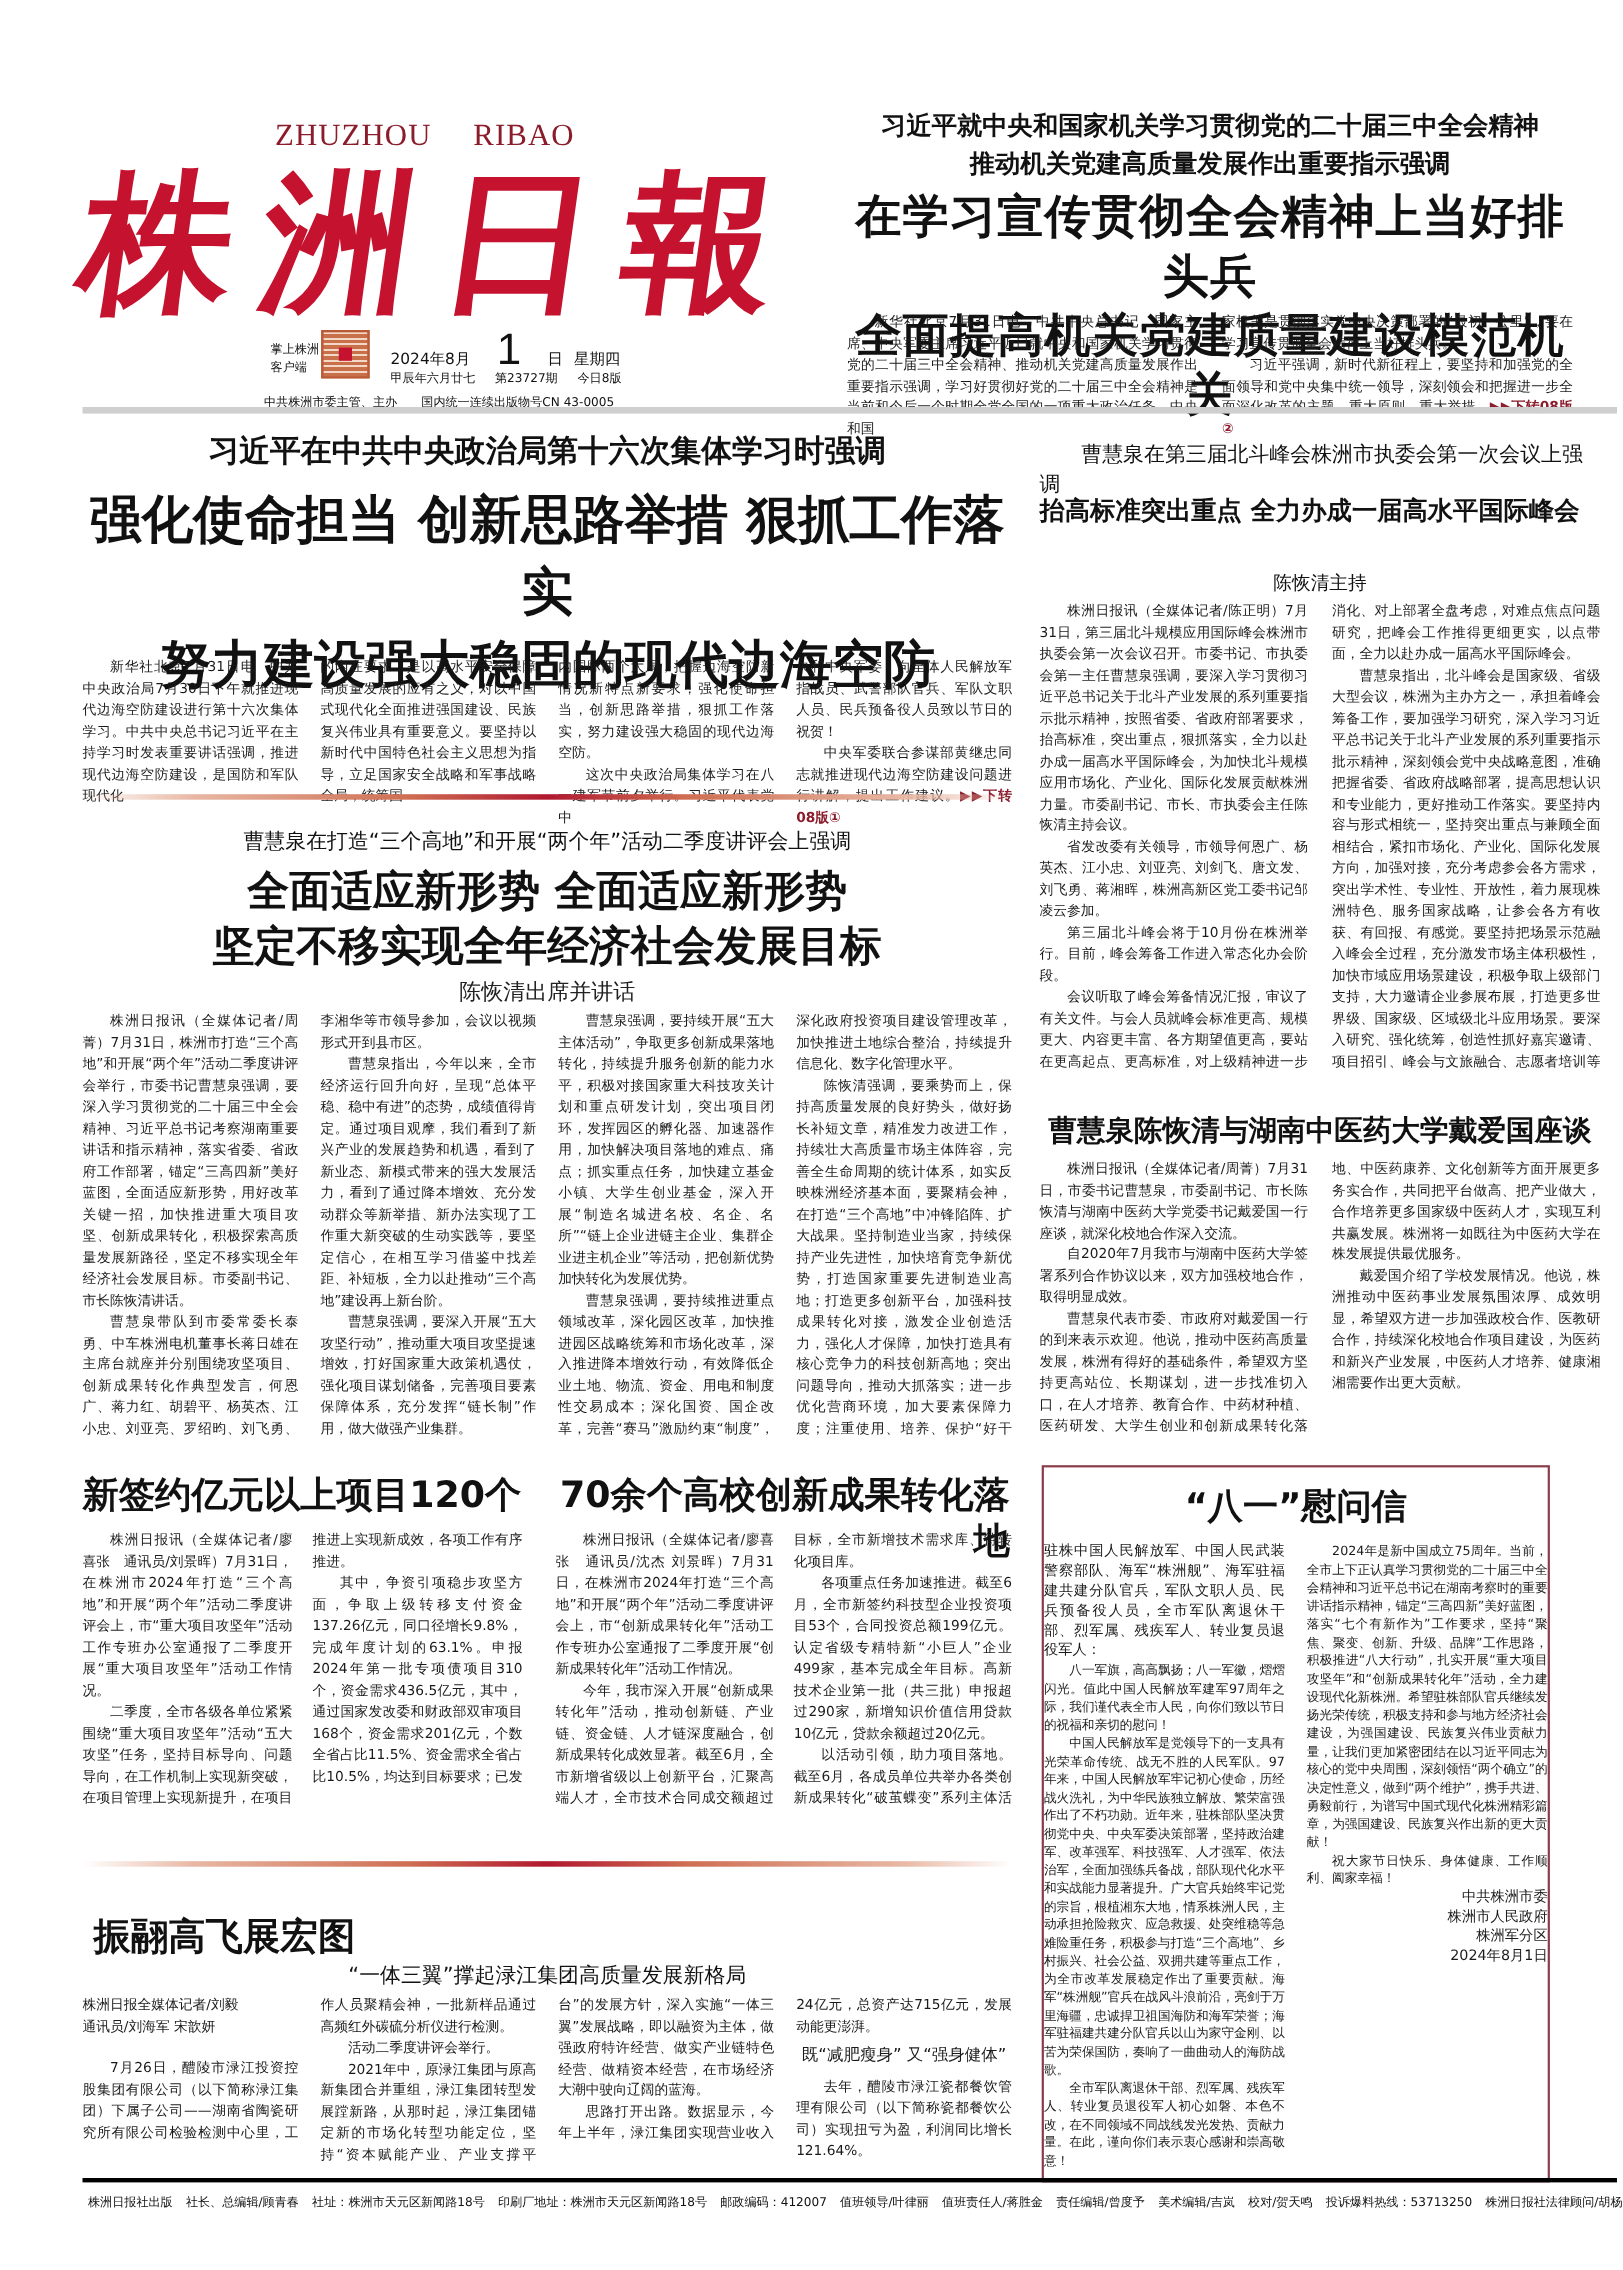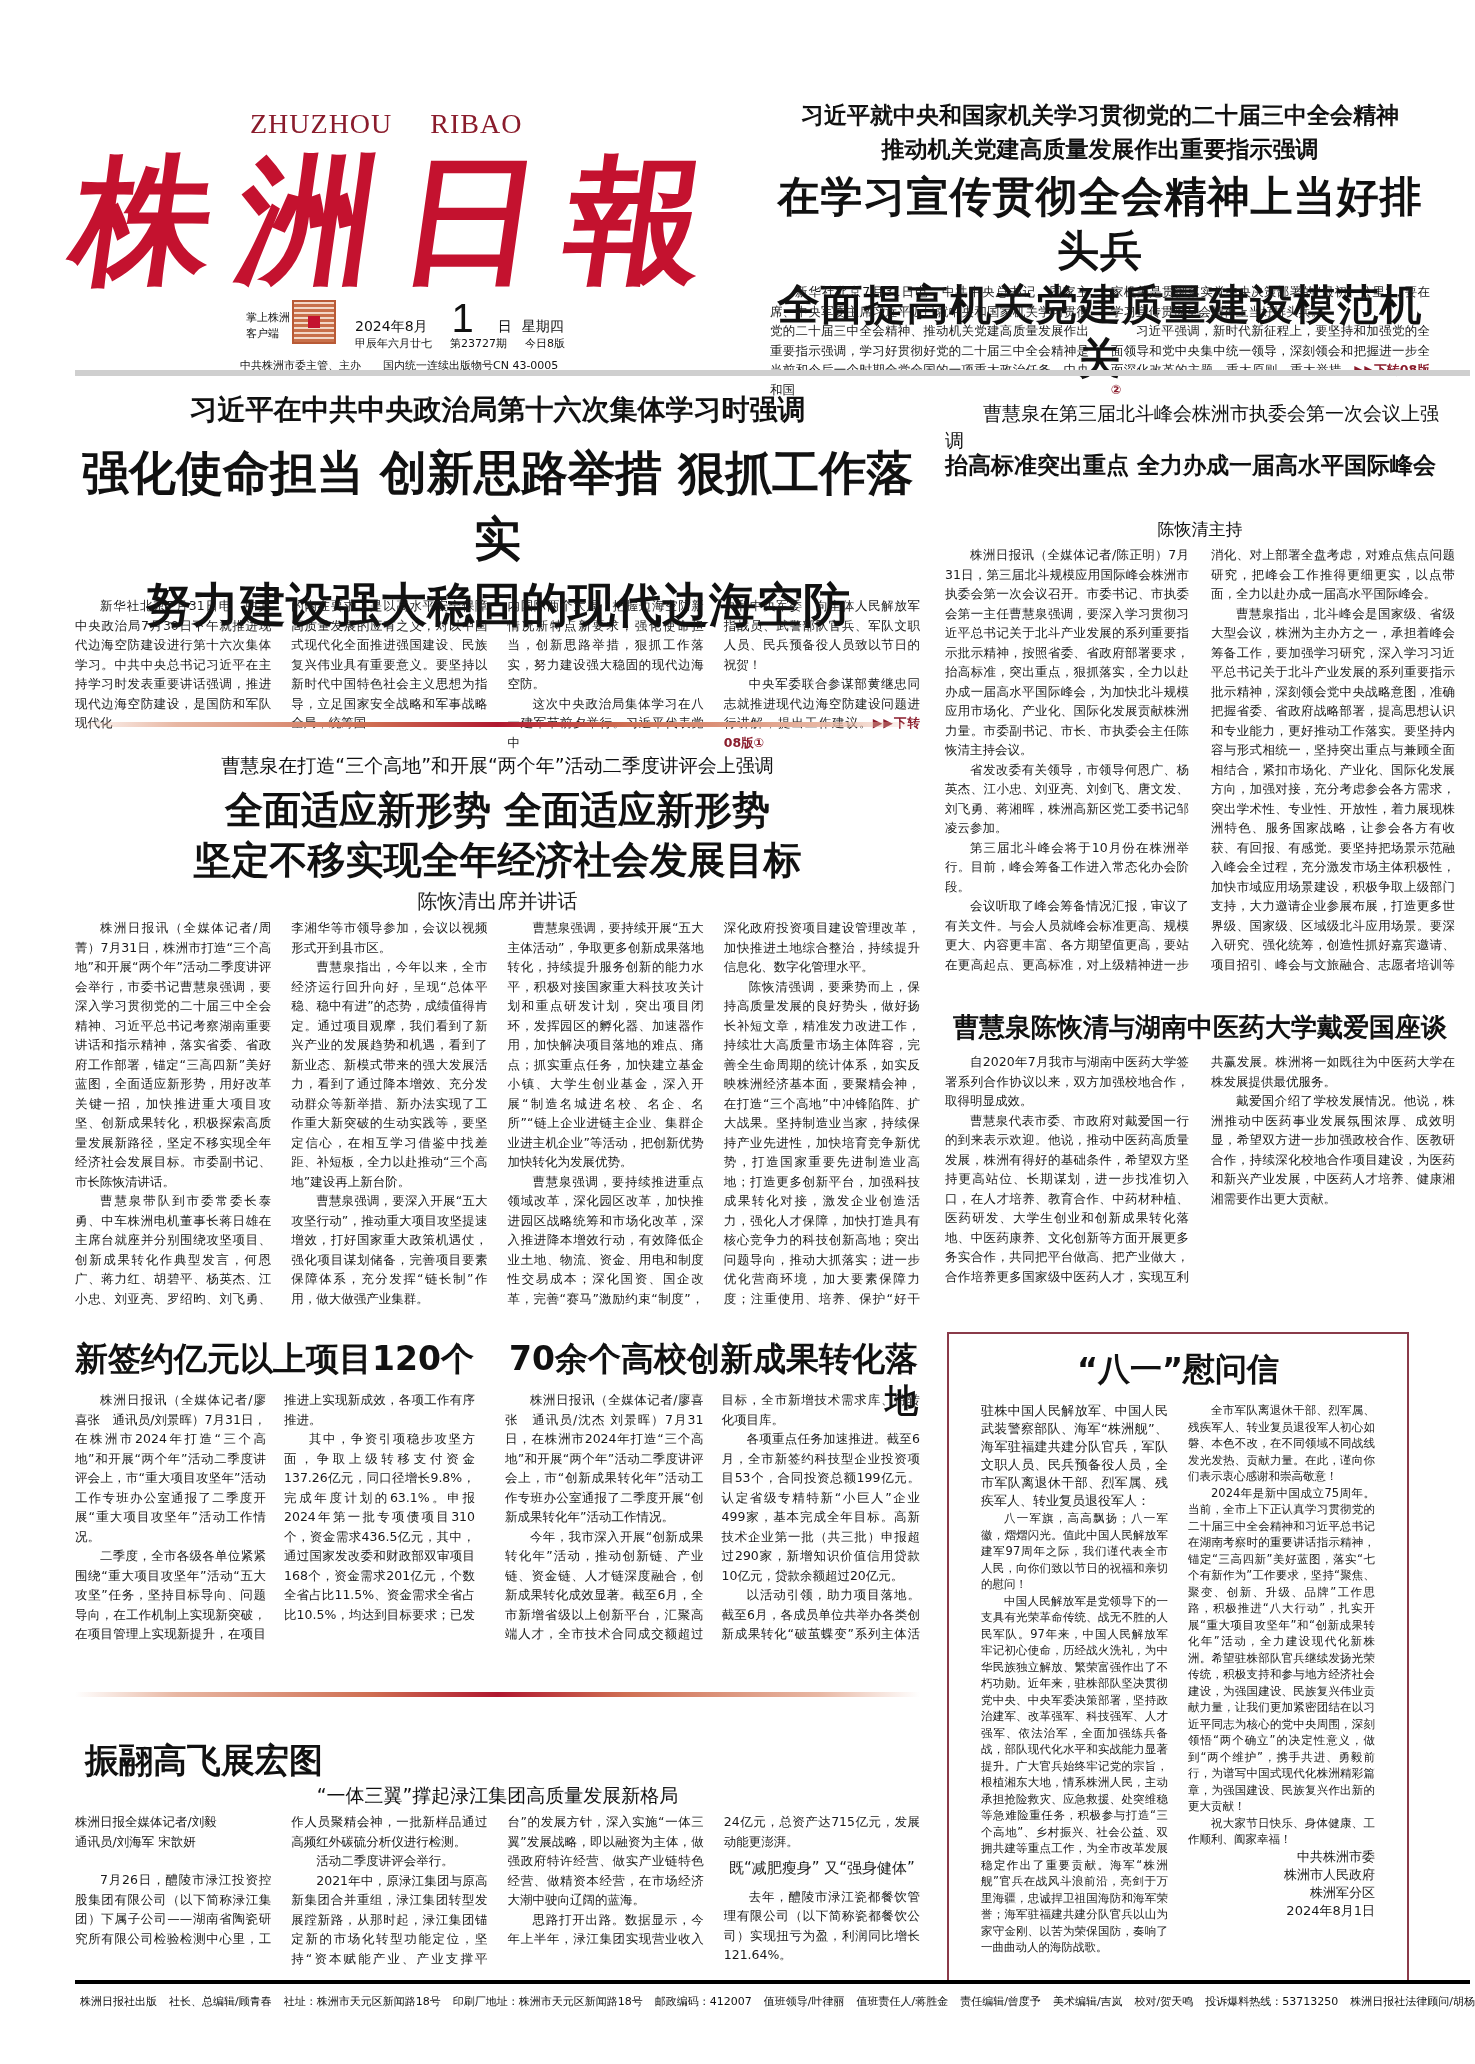--- a/index.html
+++ b/index.html
@@ -58,21 +58,21 @@
   .sub-head { font-size: 15px; text-align:center; margin: 8px 0; text-indent: 0 !important; }
 
   
   .r1-kicker { left: 945px; top: 400px; width: 510px; font-size: 19px; line-height: 27px; text-indent: 2em; }
   .r1-title { left: 945px; top: 448px; width: 510px; font-size: 23px; font-weight: bold; line-height: 34px; }
   .r1-byline { left: 945px; top: 518px; width: 510px; text-align:center; font-size: 17px; }
   .r1-body { left: 945px; top: 545px; width: 510px; }
   .r2-title { left: 945px; top: 1010px; width: 510px; font-size: 26px; font-weight: bold; text-align:center; }
   .r2-body { left: 945px; top: 1052px; width: 510px; }
 
-  .letter { left: 947px; top: 1332px; width: 462px; height: 652px; border: 2px solid #8a3b4a; padding: 14px 32px; }
+  .letter { left: 947px; top: 1332px; width: 462px; height: 652px; border: 2px solid #8a3b4a; padding: 14px 0; }
   .letter-title { font-size: 32px; font-weight: bold; text-align:center; margin-bottom: 10px; }
   .letter .body { font-size: 11.5px; line-height: 16.5px; }
   .sign { text-align: right; font-size: 13px; line-height: 18px; text-indent: 0 !important; }
 
   .footrule { left: 75px; top: 1980px; width: 1395px; height: 4px; background: #000; }
   .footer { left: 80px; top: 1994px; width: 1395px; font-size: 11px; display:flex; gap: 12px; white-space: nowrap; }
 </style>
 </head>
 <body>
 
@@ -206,20 +206,21 @@
   <p>株洲日报讯（全媒体记者/陈正明）7月31日，第三届北斗规模应用国际峰会株洲市执委会第一次会议召开。市委书记、市执委会第一主任曹慧泉强调，要深入学习贯彻习近平总书记关于北斗产业发展的系列重要指示批示精神，按照省委、省政府部署要求，抬高标准，突出重点，狠抓落实，全力以赴办成一届高水平国际峰会，为加快北斗规模应用市场化、产业化、国际化发展贡献株洲力量。市委副书记、市长、市执委会主任陈恢清主持会议。</p>
   <p>省发改委有关领导，市领导何恩广、杨英杰、江小忠、刘亚亮、刘剑飞、唐文发、刘飞勇、蒋湘晖，株洲高新区党工委书记邹凌云参加。</p>
   <p>第三届北斗峰会将于10月份在株洲举行。目前，峰会筹备工作进入常态化办会阶段。</p>
   <p>会议听取了峰会筹备情况汇报，审议了有关文件。与会人员就峰会标准更高、规模更大、内容更丰富、各方期望值更高，要站在更高起点、更高标准，对上级精神进一步消化、对上部署全盘考虑，对难点焦点问题研究，把峰会工作推得更细更实，以点带面，全力以赴办成一届高水平国际峰会。</p>
   <p>曹慧泉指出，北斗峰会是国家级、省级大型会议，株洲为主办方之一，承担着峰会筹备工作，要加强学习研究，深入学习习近平总书记关于北斗产业发展的系列重要指示批示精神，深刻领会党中央战略意图，准确把握省委、省政府战略部署，提高思想认识和专业能力，更好推动工作落实。要坚持内容与形式相统一，坚持突出重点与兼顾全面相结合，紧扣市场化、产业化、国际化发展方向，加强对接，充分考虑参会各方需求，突出学术性、专业性、开放性，着力展现株洲特色、服务国家战略，让参会各方有收获、有回报、有感觉。要坚持把场景示范融入峰会全过程，充分激发市场主体积极性，加快市域应用场景建设，积极争取上级部门支持，大力邀请企业参展布展，打造更多世界级、国家级、区域级北斗应用场景。要深入研究、强化统筹，创造性抓好嘉宾邀请、项目招引、峰会与文旅融合、志愿者培训等各项工作，确保峰会出彩出新、办出成效，要加强宣传报道，加大峰会宣传力度，营造良好舆论氛围。</p>
 
 </div>
 
 <div class="abs r2-title">曹慧泉陈恢清与湖南中医药大学戴爱国座谈</div>
 <div class="abs r2-body body" style="height:270px; overflow:hidden; column-count:2; column-gap:22px; column-fill:auto;">
+  <p>株洲日报讯（全媒体记者/周菁）7月31日，市委书记曹慧泉，市委副书记、市长陈恢清与湖南中医药大学党委书记戴爱国一行座谈，就深化校地合作深入交流。</p>
   <p>自2020年7月我市与湖南中医药大学签署系列合作协议以来，双方加强校地合作，取得明显成效。</p>
   <p>曹慧泉代表市委、市政府对戴爱国一行的到来表示欢迎。他说，推动中医药高质量发展，株洲有得好的基础条件，希望双方坚持更高站位、长期谋划，进一步找准切入口，在人才培养、教育合作、中药材种植、医药研发、大学生创业和创新成果转化落地、中医药康养、文化创新等方面开展更多务实合作，共同把平台做高、把产业做大，合作培养更多国家级中医药人才，实现互利共赢发展。株洲将一如既往为中医药大学在株发展提供最优服务。</p>
   <p>戴爱国介绍了学校发展情况。他说，株洲推动中医药事业发展氛围浓厚、成效明显，希望双方进一步加强政校合作、医教研合作，持续深化校地合作项目建设，为医药和新兴产业发展，中医药人才培养、健康湘湘需要作出更大贡献。</p>
 
 </div>
 
 <div class="abs letter">
   <div class="letter-title">“八一”慰问信</div>
   <div class="body" style="height:585px; overflow:hidden; column-count:2; column-gap:20px; column-fill:auto;">
     <p style="text-indent:0; font-size:13px; line-height:18px;">驻株中国人民解放军、中国人民武装警察部队、海军“株洲舰”、海军驻福建共建分队官兵，军队文职人员、民兵预备役人员，全市军队离退休干部、烈军属、残疾军人、转业复员退役军人：</p>

